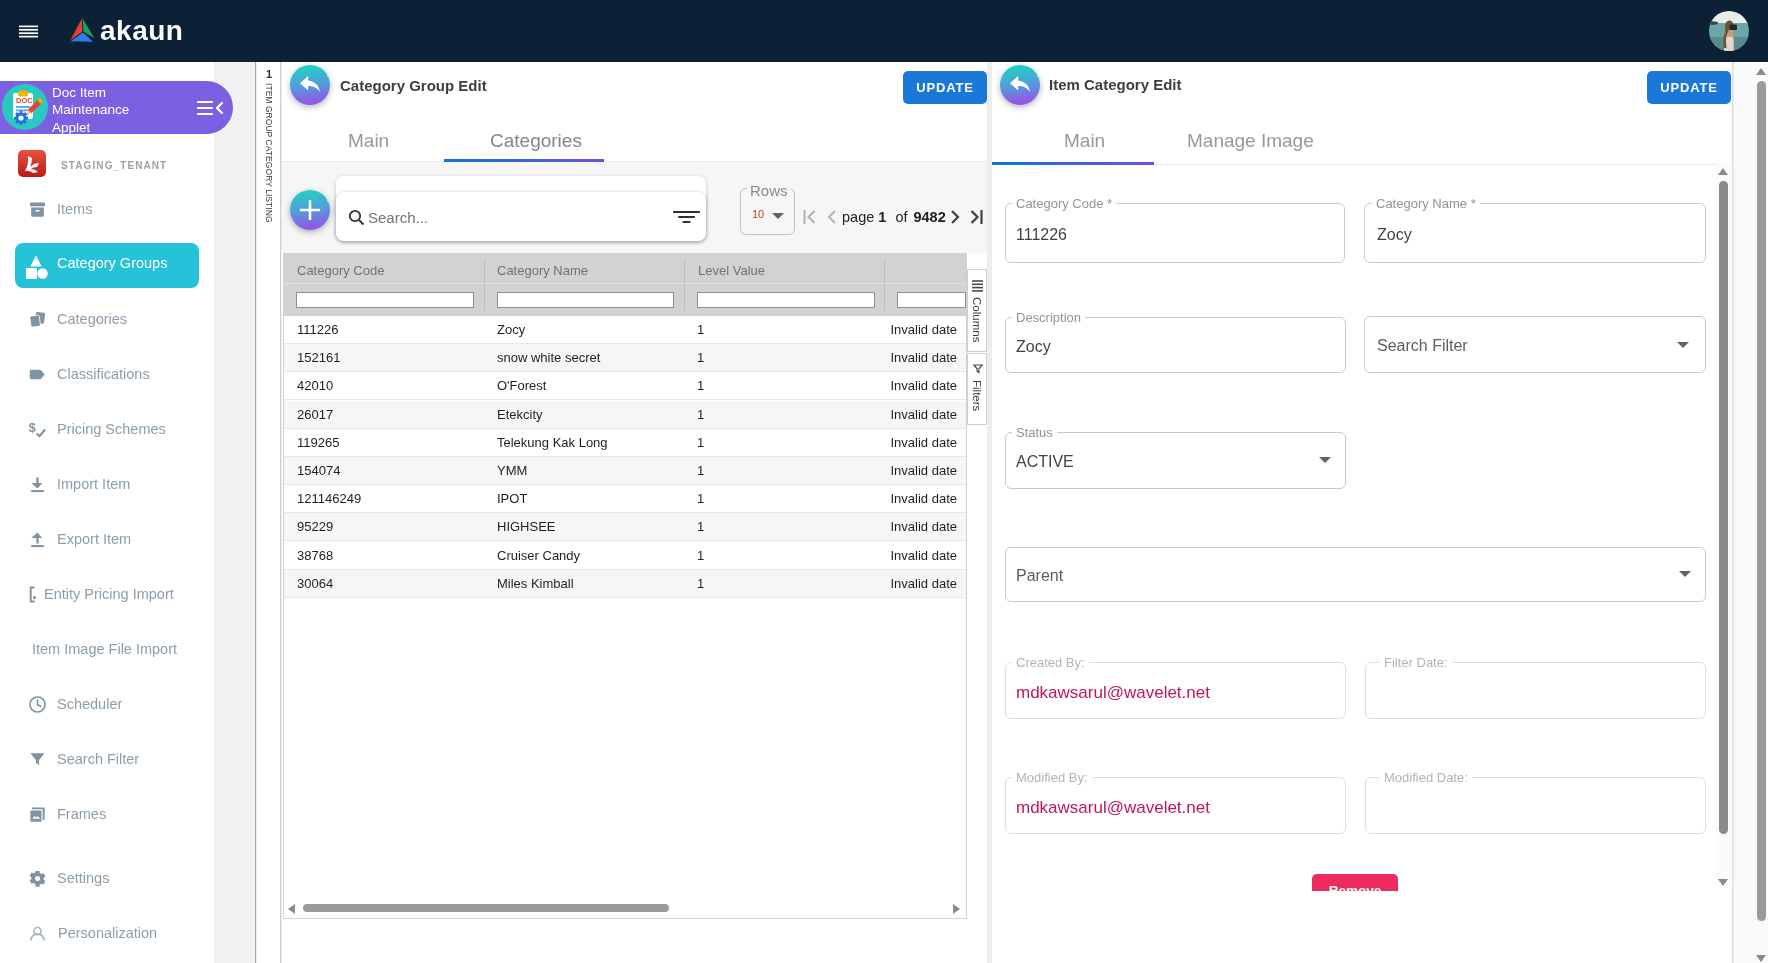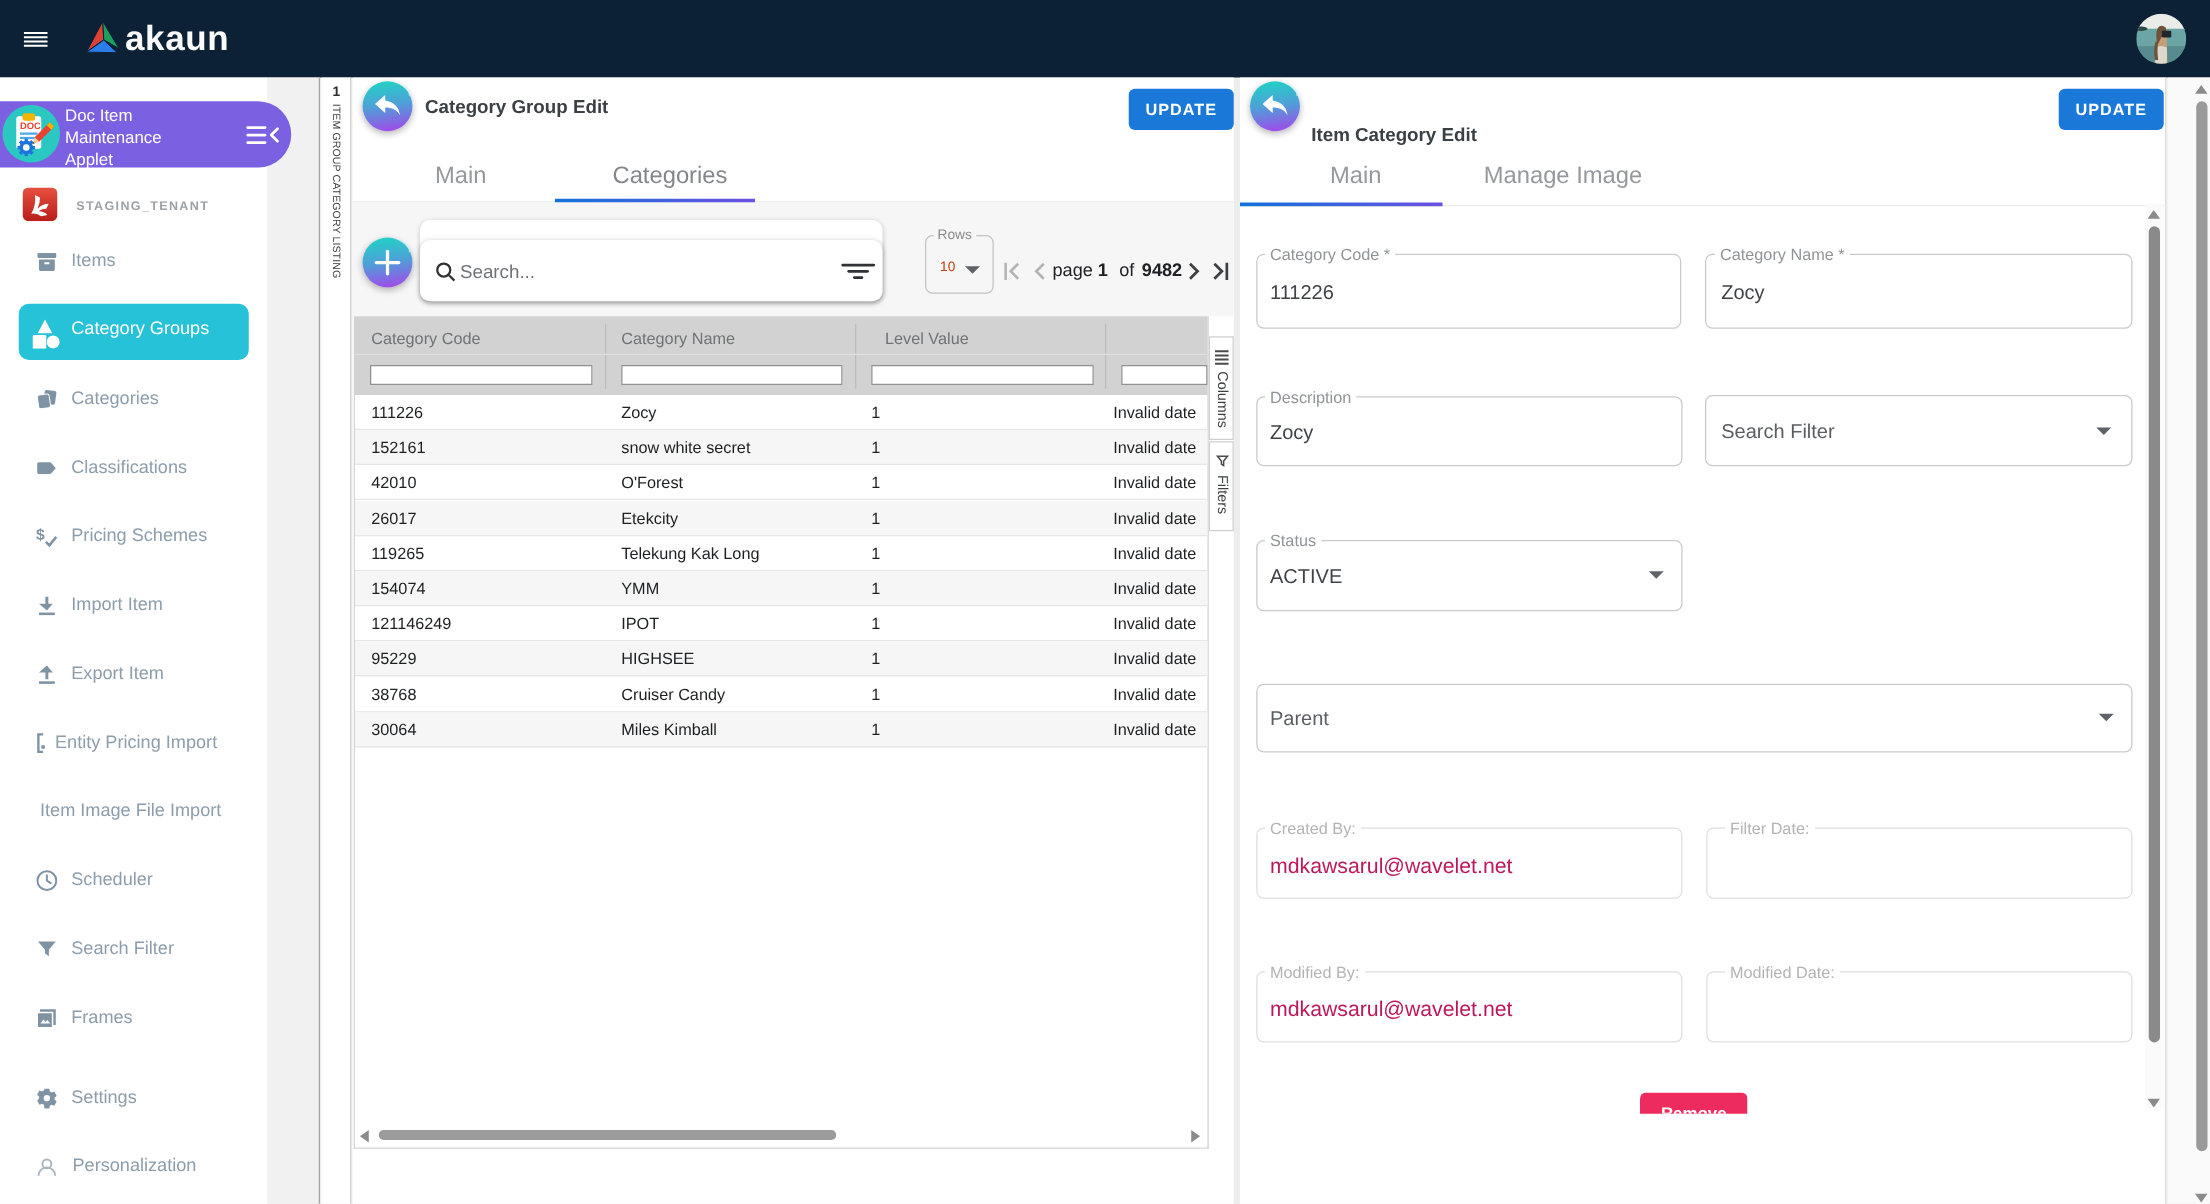--- a/index.html
+++ b/index.html
@@ -33,21 +33,21 @@
 .ptitle { position:absolute; font-size:15px; font-weight:bold; color:#3b4045; }
 .updbtn { position:absolute; width:84px; height:33px; background:#1a78d9; border-radius:5px; color:#fff; font-size:13px; font-weight:bold; letter-spacing:0.8px; text-align:center; line-height:33px; }
 .tab { position:absolute; font-size:19px; color:#95989c; }
 .tabline { position:absolute; height:1px; background:#ececec; }
 .tabul { position:absolute; height:3px; background:linear-gradient(90deg,#1273d8,#6b50e2); }
 
 #spaperA { position:absolute; left:336px; top:176px; width:370px; height:65px; background:#fff; border-radius:8px; box-shadow:0 1px 4px rgba(0,0,0,0.2); }
 #spaperB { position:absolute; left:336px; top:192px; width:370px; height:49px; background:#fff; border-radius:8px; box-shadow:0 1px 4px rgba(0,0,0,0.28); }
 #sptext { position:absolute; left:368px; top:209px; font-size:15px; color:#6f7378; }
 #rowsbox { position:absolute; left:740px; top:188px; width:55px; height:47px; border:1px solid #c2c2c2; border-radius:6px; }
-#rowslegend { position:absolute; left:747px; top:182px; font-size:11px; color:#8a8a8a; background:#f6f6f7; padding:0 3px; }
+#rowslegend { position:absolute; left:747px; top:182px; font-size:15px; color:#8a8a8a; background:#f6f6f7; padding:0 3px; }
 #rowsval { position:absolute; left:752px; top:208px; font-size:11px; color:#c2410c; }
 #rowscaret { position:absolute; left:772px; top:213px; width:0; height:0; border-left:6px solid transparent; border-right:6px solid transparent; border-top:6px solid #5f6368; }
 #pagetext { position:absolute; left:842px; top:209px; font-size:14.5px; color:#202124; }
 
 #tablewrap { position:absolute; left:283px; top:253px; width:684px; height:666px; border-left:1px solid #d5d5d5; border-right:1px solid #d0d0d0; border-bottom:1px solid #d5d5d5; background:#fff; }
 #thead { position:absolute; left:0; top:0; width:682px; height:63px; background:#d2d2d2; }
 .thtx { position:absolute; top:10px; font-size:13px; font-weight:normal; color:#6f7276; }
 .thsep { position:absolute; top:6px; width:1px; height:52px; background:#bdbdbd; }
 .fin { position:absolute; top:39px; height:16px; background:#fff; border:1px solid #909090; }
 .trow { position:absolute; left:0; width:682px; height:28px; border-bottom:1px solid #e6e6e6; font-size:13px; color:#1d1f21; }
@@ -322,21 +322,21 @@
   <g stroke="#3c4043" stroke-width="2.2" fill="none">
       <polyline points="2.5,1 8.5,7 2.5,13"></polyline>
       <line x1="12.5" y1="0" x2="12.5" y2="14"></line>
     </g>
 </svg>
 
 <div id="tablewrap">
   <div id="thead"></div>
   <div class="thtx" style="left:13px;">Category Code</div>
   <div class="thtx" style="left:213px;">Category Name</div>
-  <div class="thtx" style="left:424px;">Level Value</div>
+  <div class="thtx" style="left:414px;">Level Value</div>
   <div class="thsep" style="left:200px;"></div>
   <div class="thsep" style="left:400px;"></div>
   <div class="thsep" style="left:600px;"></div>
   <div class="abs" style="left:0;top:30px;width:682px;height:1px;background:#dfdfdf;"></div>
   <div class="fin" style="left:12px;width:178px;"></div>
   <div class="fin" style="left:213px;width:177px;"></div>
   <div class="fin" style="left:413px;width:178px;"></div>
   <div class="fin" style="left:613px;width:69px;"></div>
   <div class="trow" style="top:63.0px;">
       <span class="c1">111226</span>
@@ -420,21 +420,21 @@
 
 <div class="abs tri-left" style="left:288px;top:904px;"></div>
 <div class="sbthumb" style="left:303px;top:904px;width:366px;height:8px;background:#9b9b9b;"></div>
 <div class="abs tri-right" style="left:953px;top:904px;"></div>
 
 <div id="rightpanel"></div>
 <div class="backbtn" style="left:1000px;top:65px;"></div>
 <svg class="abs" style="left:1008px;top:75px;" width="24" height="20" viewBox="0 0 24 22">
   <path d="M10 1 L1 9 L10 17 V12.2 C16 12.2 20 14 23 19 C22 11.5 17.5 7.2 10 6 Z" fill="#ffffff"></path>
 </svg>
-<div class="ptitle" style="left:1049px;top:76px;margin-top:24px;">Item Category Edit</div>
+<div class="ptitle" style="left:1049px;top:76px;">Item Category Edit</div>
 <div class="updbtn" style="left:1647px;top:71px;">UPDATE</div>
 <div class="tab" style="left:1064px;top:130px;">Main</div>
 <div class="tab" style="left:1187px;top:130px;">Manage Image</div>
 <div class="tabline" style="left:992px;top:164px;width:741px;"></div>
 <div class="tabul" style="left:992px;top:162px;width:162px;"></div>
 
 <div class="fld" style="left:1005px;top:203px;width:340px;height:60px;"></div>
 <div class="flbl" style="left:1012px;top:196px;">Category Code *</div>
 <div class="fval" style="left:1016px;top:226px;">111226</div>
 <div class="fld" style="left:1364px;top:203px;width:342px;height:60px;"></div>

